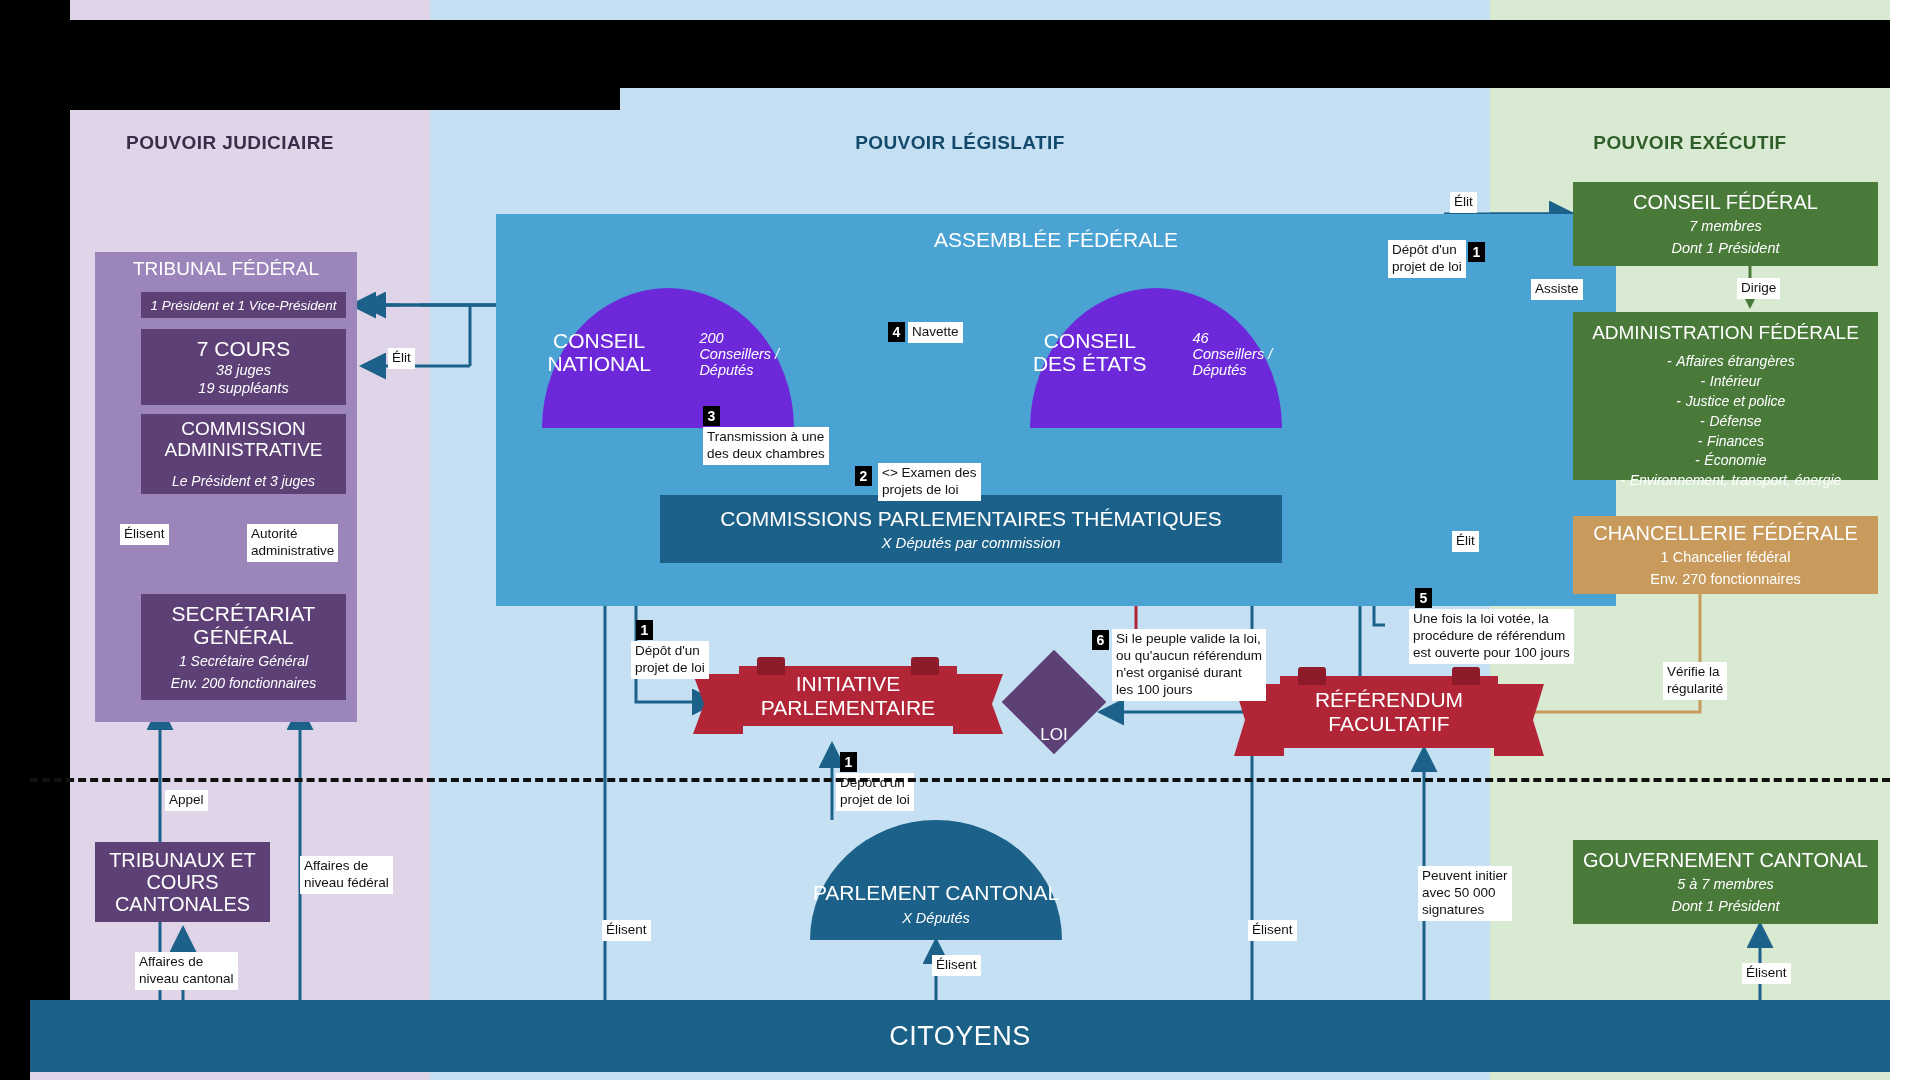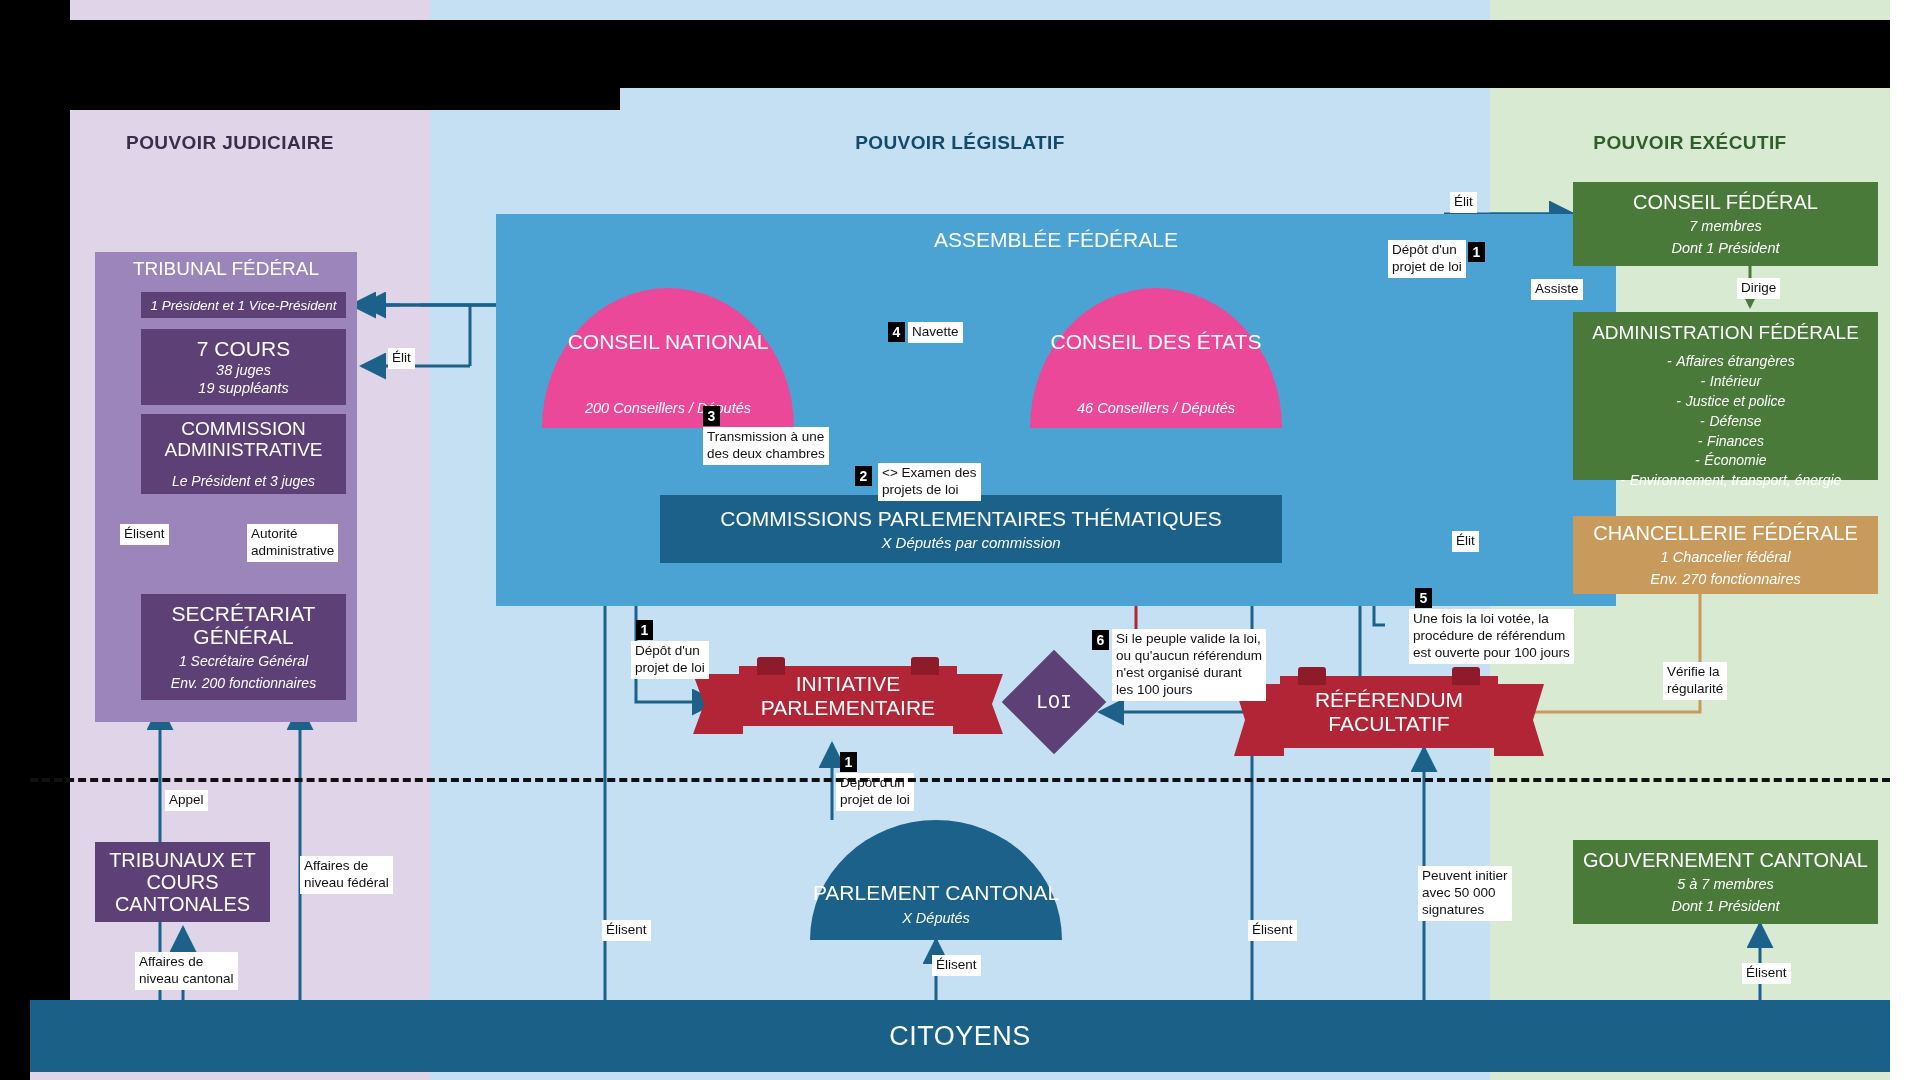--- a/index.html
+++ b/index.html
@@ -49,22 +49,22 @@
   #tf-secr{left:141px;top:594px;width:205px;height:106px;display:flex;flex-direction:column;
            align-items:center;justify-content:center;}
   #tf-secr .hd{font-size:21px;line-height:1.1;}
   #tf-secr .sb{font-size:14px;font-style:italic;line-height:1.3;margin-top:4px;}
   #tribunaux-cant{left:95px;top:842px;width:175px;height:80px;display:flex;flex-direction:column;
                   align-items:center;justify-content:center;font-size:20px;line-height:1.1;}
 
   
   #assemblee{position:absolute;left:496px;top:214px;width:1120px;height:392px;background:#4ba3d3;}
   #af-title{position:absolute;left:496px;top:228px;width:1120px;text-align:center;color:#fff;font-size:21px;}
-  .dome{position:absolute;background:#ec4899;color:#fff;border-radius:50% 50% 0 0 / 100% 100% 0 0;
-        display:flex;flex-direction:column;align-items:center;justify-content:flex-end;padding-bottom:12px;
+  .dome{position:absolute;background:#6d28d9;color:#fff;border-radius:50% 50% 0 0 / 100% 100% 0 0;
+        display:flex;flex-direction:row;align-items:center;justify-content:flex-end;padding-bottom:12px;
         box-sizing:border-box;gap:43px;}
   #cn{left:542px;top:288px;width:252px;height:140px;}
   #ce{left:1030px;top:288px;width:252px;height:140px;}
   .dome .hd{font-size:21px;line-height:1.1;text-align:center;}
   .dome .sb{font-size:14.5px;font-style:italic;margin-top:4px;}
   #commissions{position:absolute;left:660px;top:495px;width:622px;height:68px;background:#1b6189;
                color:#fff;display:flex;flex-direction:column;align-items:center;justify-content:center;}
   #commissions .hd{font-size:21px;}
   #commissions .sb{font-size:15px;font-style:italic;margin-top:3px;}
 
@@ -72,43 +72,43 @@
   .ribbon{position:absolute;background:#b12536;color:#fff;display:flex;flex-direction:column;
           align-items:center;justify-content:center;font-size:21px;line-height:1.15;text-align:center;}
   .ribbon::before,.ribbon::after{content:"";position:absolute;width:50px;height:100%;top:8px;background:#b12536;}
   .ribbon::before{left:-46px;clip-path:polygon(0 0,100% 0,100% 100%,0 100%,22% 50%);}
   .ribbon::after{right:-46px;clip-path:polygon(0 0,100% 0,78% 50%,100% 100%,0 100%);}
   .rtab{position:absolute;width:28px;height:18px;background:#8d1b29;border-radius:3px 3px 0 0;top:-9px;}
   #initiative{left:739px;top:666px;width:218px;height:60px;}
   #referendum{left:1280px;top:676px;width:218px;height:72px;}
   #loi{position:absolute;left:1017px;top:665px;width:74px;height:74px;background:#5d4076;
        transform:rotate(45deg);}
-  #loi-label{position:absolute;left:1017px;top:665px;width:74px;height:74px;color:#fff;font-size:20px;
-             display:flex;align-items:center;justify-content:center;font-family:Liberation Mono, monospace;}
+  #loi-label{position:absolute;left:1017px;top:698px;width:74px;height:74px;color:#fff;font-size:17px;
+             display:flex;align-items:center;justify-content:center;}
 
   #parlement-cant{position:absolute;left:810px;top:820px;width:252px;height:120px;background:#1b6189;
                   color:#fff;border-radius:50% 50% 0 0 / 100% 100% 0 0;display:flex;flex-direction:column;
                   align-items:center;justify-content:flex-end;padding-bottom:14px;box-sizing:border-box;}
   #parlement-cant .hd{font-size:21px;line-height:1.12;text-align:center;}
   #parlement-cant .sb{font-size:14.5px;font-style:italic;margin-top:5px;}
 
   
   .gbox{position:absolute;background:#4a7a3a;color:#fff;text-align:center;}
   #conseil-federal{left:1573px;top:182px;width:305px;height:84px;display:flex;flex-direction:column;
                    align-items:center;justify-content:center;}
   #conseil-federal .hd{font-size:20px;}
   #conseil-federal .sb{font-size:14.5px;font-style:italic;line-height:1.3;margin-top:3px;}
   #admin-federale{left:1573px;top:312px;width:305px;height:168px;color:#fff;}
   #admin-federale .hd{font-size:19px;text-align:center;padding-top:10px;}
   #admin-federale ul{margin:8px 0 0 0;padding:0 0 0 6px;list-style:none;font-size:14px;font-style:italic;line-height:1.42;}
   #admin-federale li::before{content:"-";display:inline-block;width:14px;}
   #chancellerie{position:absolute;left:1573px;top:516px;width:305px;height:78px;background:#c89a5b;
                 color:#fff;display:flex;flex-direction:column;align-items:center;justify-content:center;}
   #chancellerie .hd{font-size:20px;}
-  #chancellerie .sb{font-size:14.5px;font-style:italic;line-height:1.3;margin-top:3px;}
+  #chancellerie .sb{font-size:14.5px;line-height:1.3;margin-top:3px;}
   #gouv-cantonal{left:1573px;top:840px;width:305px;height:84px;display:flex;flex-direction:column;
                  align-items:center;justify-content:center;}
   #gouv-cantonal .hd{font-size:20px;}
   #gouv-cantonal .sb{font-size:14.5px;font-style:italic;line-height:1.3;margin-top:3px;}
 
   
   #wires{position:absolute;left:0;top:0;width:1920px;height:1080px;}
 
   
   .lbl{position:absolute;background:#fff;color:#111;font-size:13.5px;line-height:1.25;padding:2px 4px;

